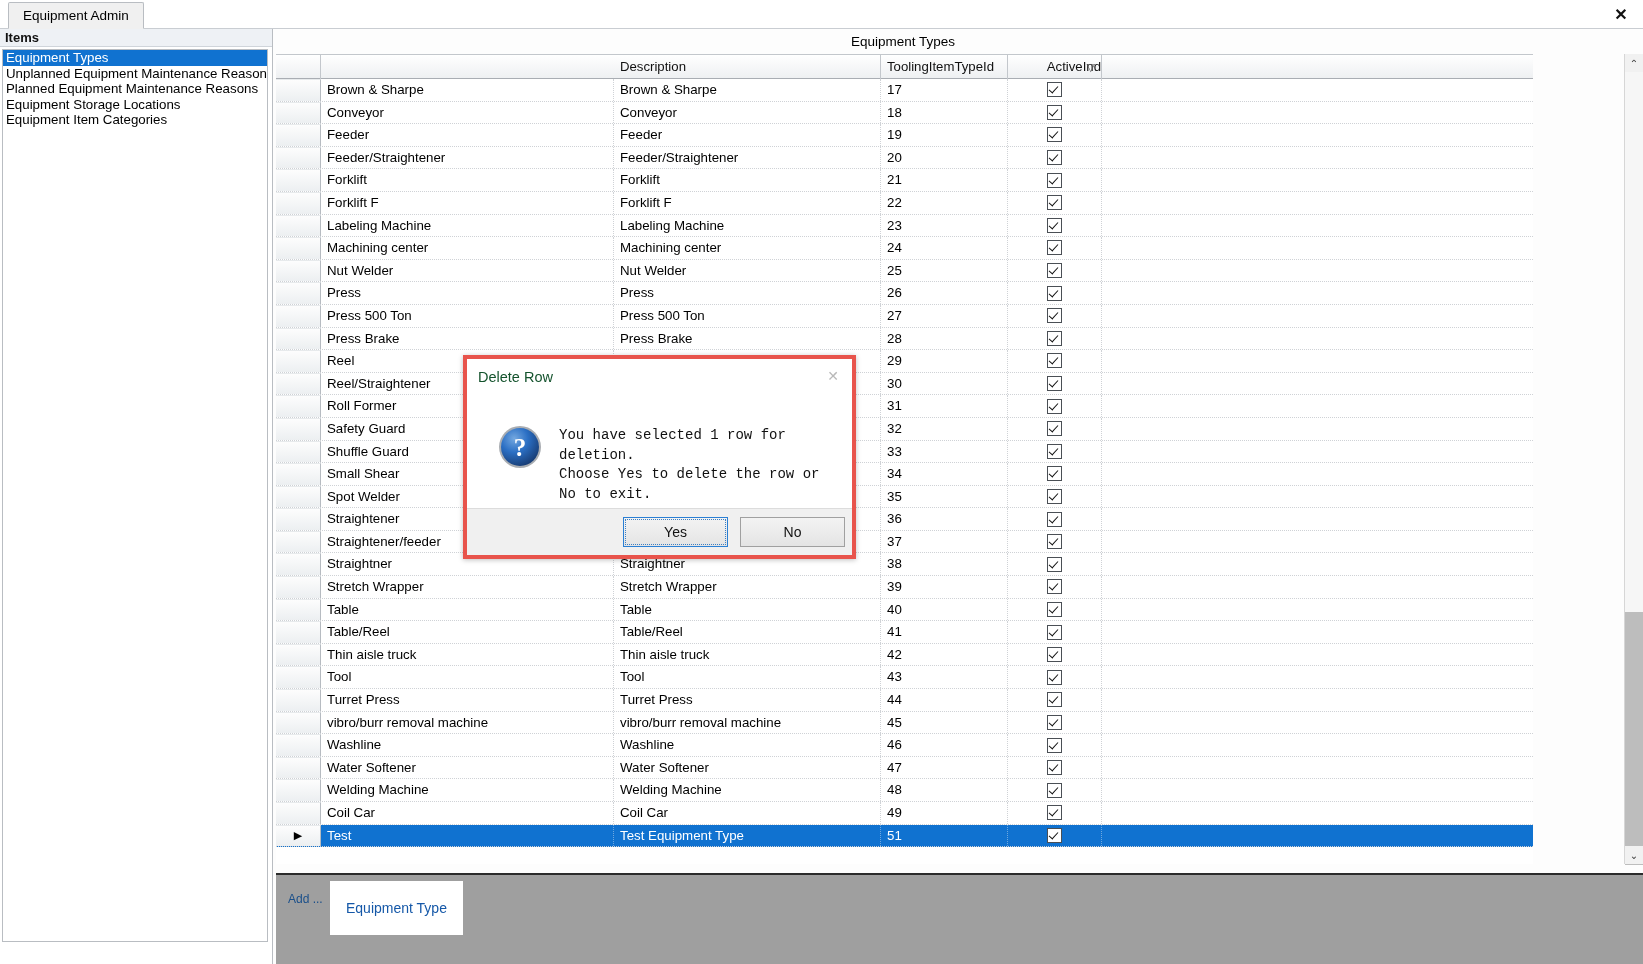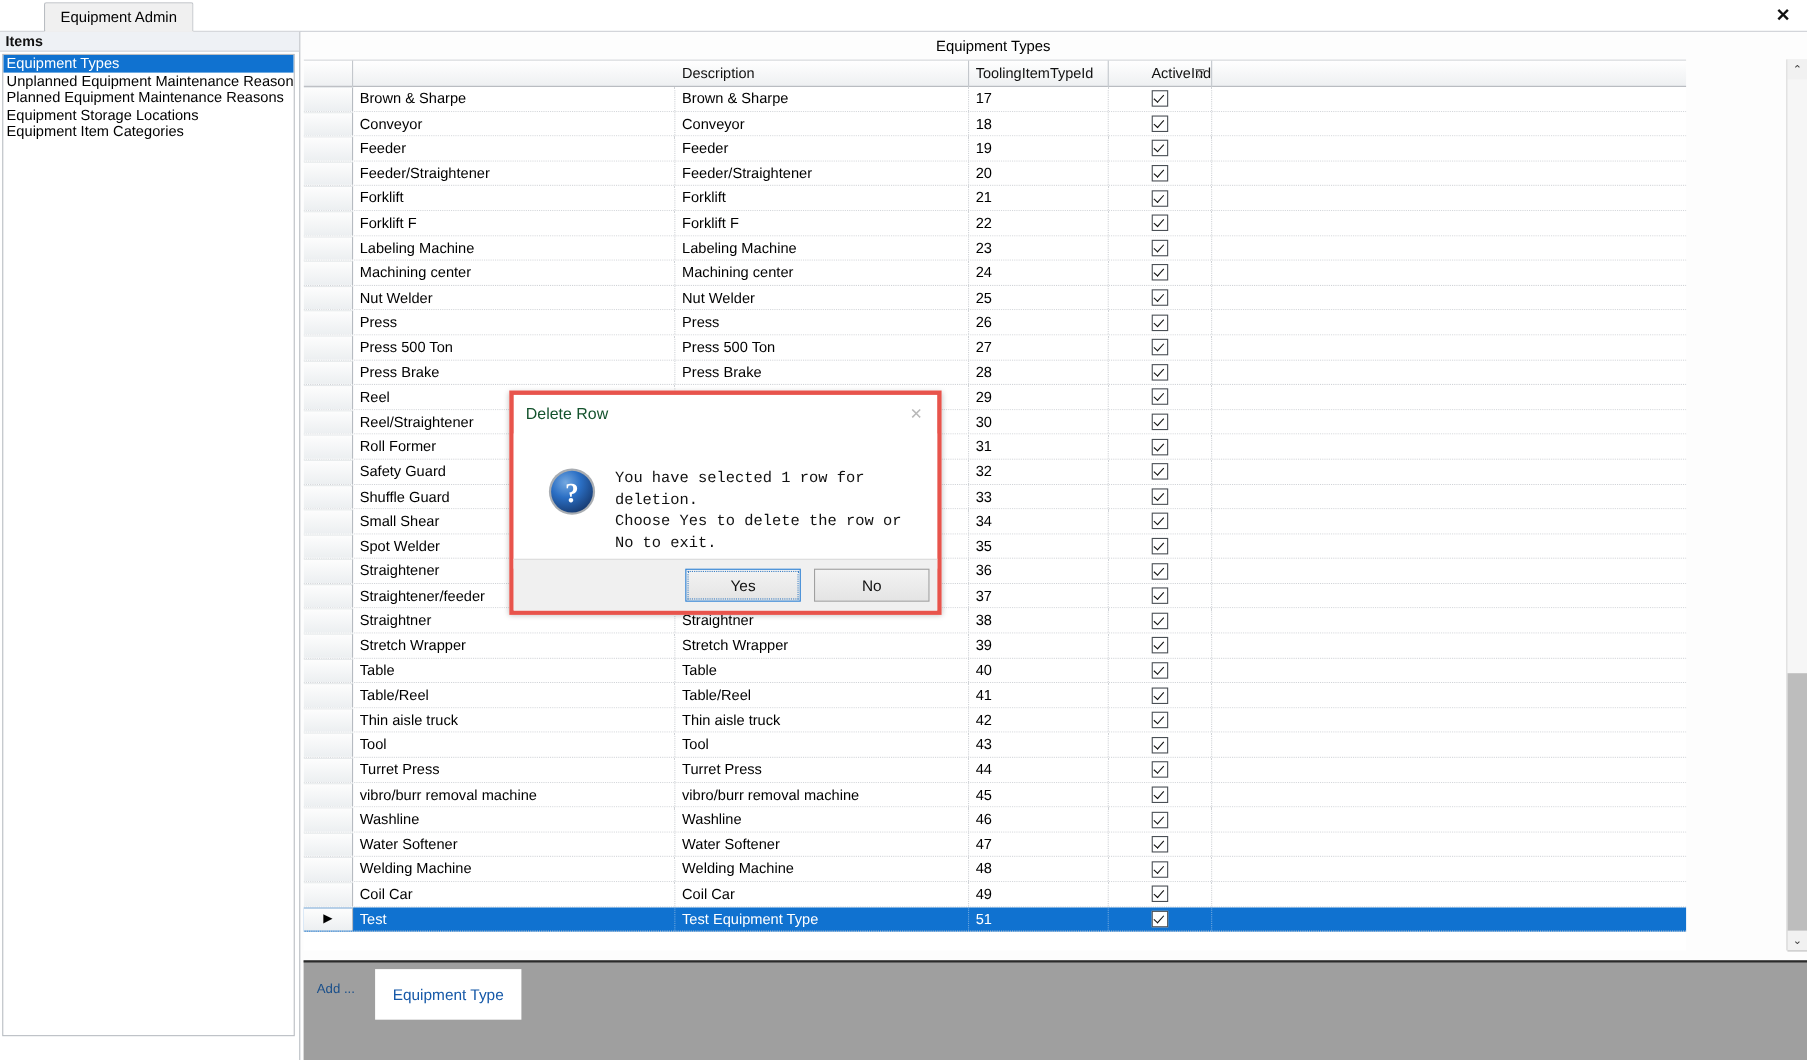--- a/index.html
+++ b/index.html
@@ -26,21 +26,20 @@
     background:#f0f0f0;
     border:1px solid #b9bdc2;
     border-bottom:1px solid #f0f0f0;
     border-radius:2px 2px 0 0;
     display:flex;align-items:center;
     padding:0 14px;
     font-size:13.5px;
     color:#000;
     box-sizing:border-box;
     white-space:nowrap;
-    margin-left:32px;
   }
   .winclose{
     position:absolute;right:10px;top:4px;
     width:24px;height:22px;
     display:flex;align-items:center;justify-content:center;
     font-size:16px;font-weight:bold;line-height:1;color:#111;
     cursor:pointer;
   }
 
   
@@ -183,22 +182,22 @@
     position:absolute;left:276px;top:873px;width:1367px;height:91px;
     background:#9f9f9f;
     border-top:2px solid #2b2b2b;
     box-sizing:border-box;
   }
   .addlabel{
     position:absolute;left:12px;top:17px;
     font-size:12px;color:#1a4f8a;
   }
   .addbtn{
-    position:absolute;left:65px;top:6px;
-    height:46px;padding:0 16px;
+    position:absolute;left:54px;top:6px;
+    height:30px;padding:12px 16px;
     background:#ffffff;
     border:none;
     display:flex;align-items:center;
     font-size:14px;color:#1558a8;
     cursor:pointer;
   }
 
   
   .dlg{
     position:absolute;left:463px;top:355px;width:393px;height:204px;

